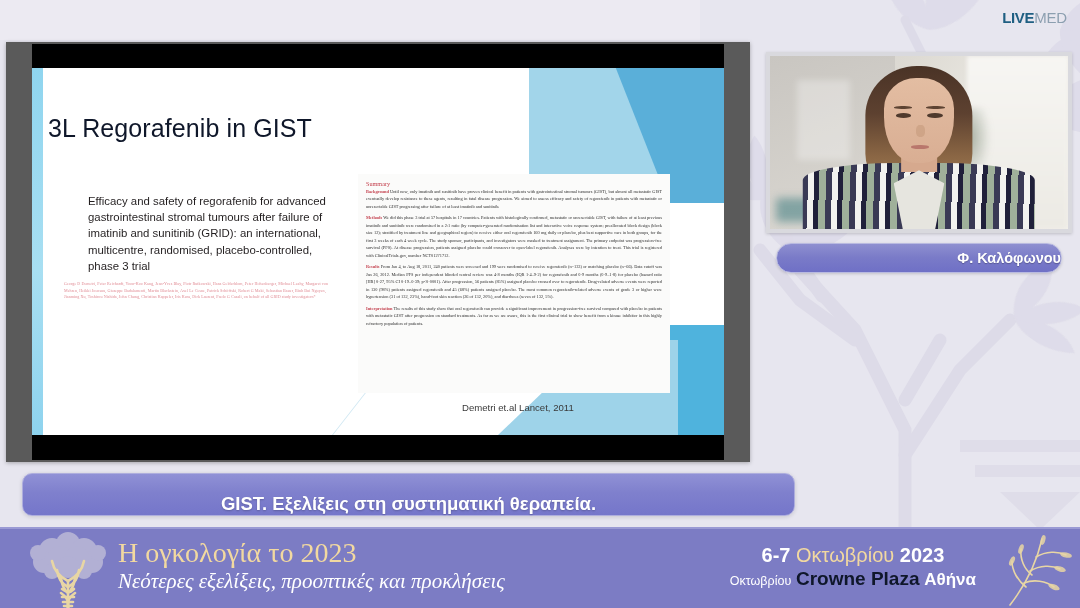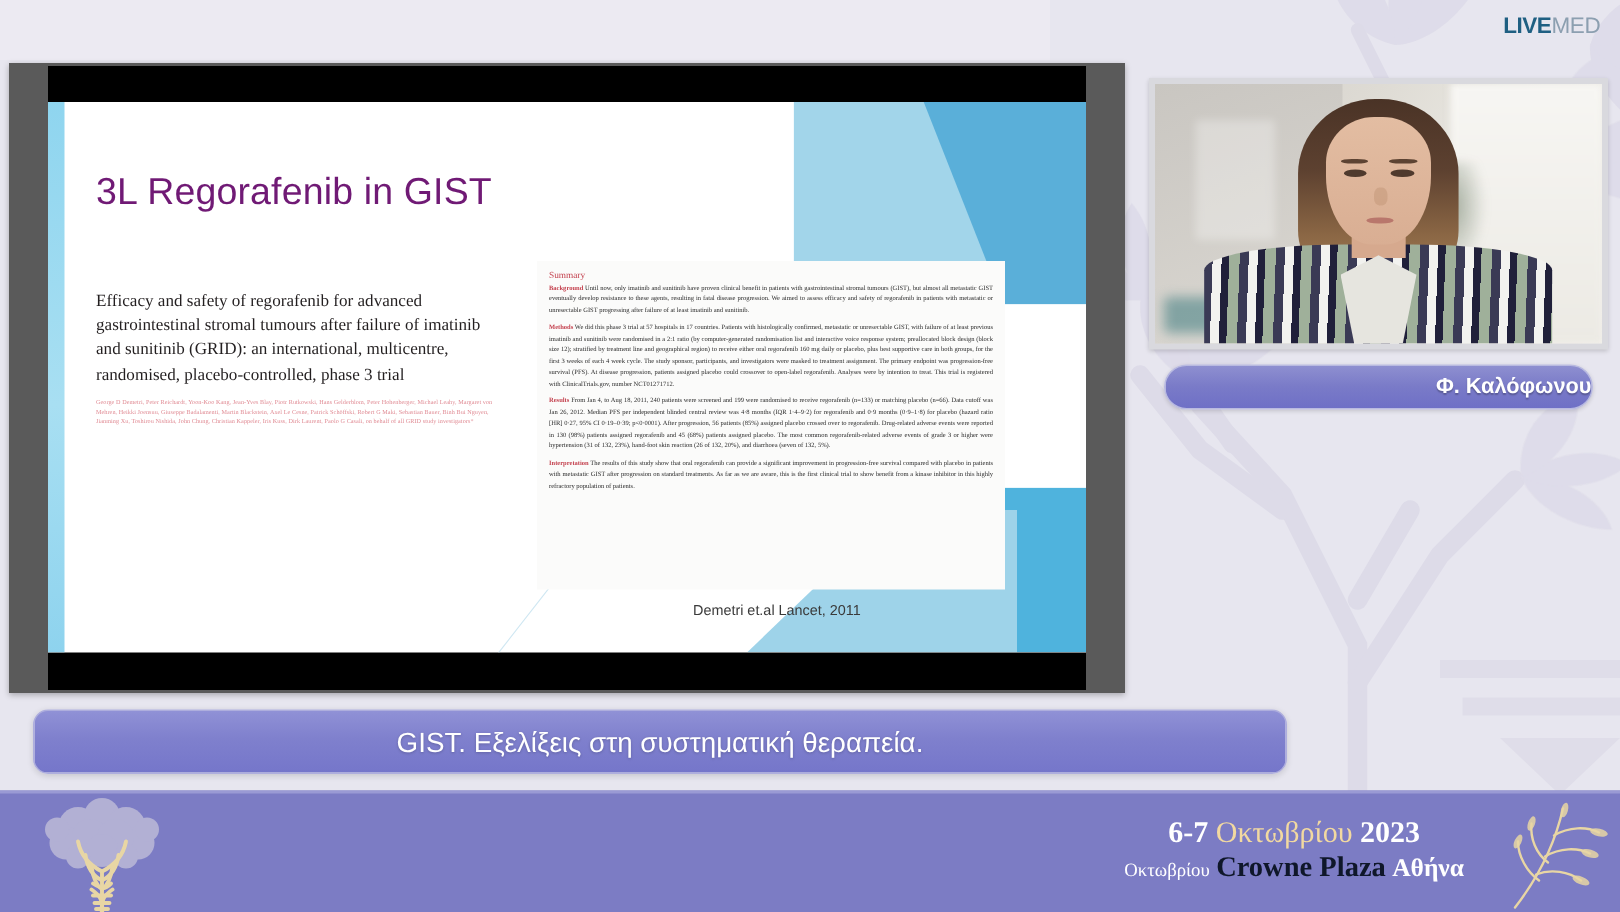--- a/index.html
+++ b/index.html
@@ -93,39 +93,40 @@
   }
   #shape-thin-line {
     left: 300px; bottom: 0; width: 300px; height: 90px;
     border-left: 1px solid #cfe7f2;
     transform: skewX(-38deg);
     transform-origin: bottom left;
   }
 
   #slide-title {
     position: absolute;
-    left: 32px; top: 46px;
+    left: 16px; top: 46px;
     font-size: 25px;
-    color: #701a75;
+    color: #0f172a;
     font-weight: 400;
     letter-spacing: 0.1px;
     white-space: nowrap;
   }
 
   
   #paper-title-block {
     position: absolute;
     left: 32px; top: 125px;
     width: 275px;
   }
   #paper-title {
-    font-family: Liberation Serif, serif;
+    font-family: Liberation Sans, sans-serif;
     font-size: 11.4px;
     line-height: 1.42;
     color: #231f20;
+    margin-left: 24px;
   }
   #paper-authors {
     margin-top: 7px;
     font-family: "Liberation Serif", serif;
     font-size: 4.1px;
     line-height: 1.65;
     color: #e08a93;
     letter-spacing: 0.05px;
   }
 
@@ -251,28 +252,28 @@
     font-weight: bold;
     text-shadow: 0 1px 1px rgba(0,0,0,0.25);
     box-shadow: 0 1px 3px rgba(0,0,0,0.16);
     z-index: 5;
   }
 
   
   #caption-bar {
     position: absolute;
     left: 22px; top: 473px;
-    width: 836px; height: 43px;
+    width: 773px; height: 43px;
     border-radius: 10px;
     background: linear-gradient(180deg,#9091d6 0%, #7f80cd 45%, #7576ca 100%);
     border: 1px solid #aeaedd;
-    display: flex; align-items: center; justify-content: center;
+    display: flex; align-items: flex-end; justify-content: center;
     color: #ffffff;
     font-size: 18.5px;
-    font-weight: normal;
+    font-weight: bold;
     text-shadow: 0 1px 2px rgba(0,0,0,0.22);
     box-shadow: 0 1px 4px rgba(0,0,0,0.14);
     z-index: 5;
   }
 
   
   #footer {
     position: absolute;
     left: 0; bottom: 0;
     width: 1080px; height: 81px;
@@ -297,21 +298,21 @@
     font-family: "Liberation Serif", serif;
     font-style: italic;
     font-size: 21px;
     color: #ffffff;
     line-height: 1.25;
     white-space: nowrap;
   }
   #footer-date-block {
     position: absolute; right: 104px; top: 14px;
     text-align: center;
-    font-family: Liberation Serif, serif;
+    font-family: Liberation Sans, sans-serif;
     white-space: nowrap;
   }
   #footer-date {
     font-size: 20px; color: #ffffff; font-weight: bold;
     line-height: 1.2;
   }
   #footer-date .month { color: #f2d9a0; font-weight: normal; }
   #footer-venue {
     font-size: 17px; color: #ffffff; line-height: 1.3;
   }
@@ -490,20 +491,24 @@
     <g fill="#e8d6a4" opacity="0.85">
       <ellipse cx="52" cy="56" rx="6" ry="2.6" transform="rotate(22 52 56)"></ellipse>
       <ellipse cx="58" cy="38" rx="6" ry="2.6" transform="rotate(16 58 38)"></ellipse>
       <ellipse cx="64" cy="24" rx="6" ry="2.6" transform="rotate(12 64 24)"></ellipse>
       <ellipse cx="10" cy="30" rx="5" ry="2.3" transform="rotate(-65 10 30)"></ellipse>
       <ellipse cx="19" cy="18" rx="5" ry="2.3" transform="rotate(-70 19 18)"></ellipse>
       <ellipse cx="41" cy="9" rx="5" ry="2.3" transform="rotate(-75 41 9)"></ellipse>
     </g>
   </svg>
 
+  <div id="footer-title-block">
+    <div id="footer-title">Η ογκολογία το 2023</div>
+    <div id="footer-subtitle">Νεότερες εξελίξεις, προοπτικές και προκλήσεις</div>
+  </div>
 
   <div id="footer-date-block">
     <div id="footer-date">
       <span>6-7</span>
       <span class="month">Οκτωβρίου</span>
       <span>2023</span>
     </div>
     <div id="footer-venue">
       <span class="small">Οκτωβρίου</span>
       <span class="hotel">Crowne Plaza</span>

